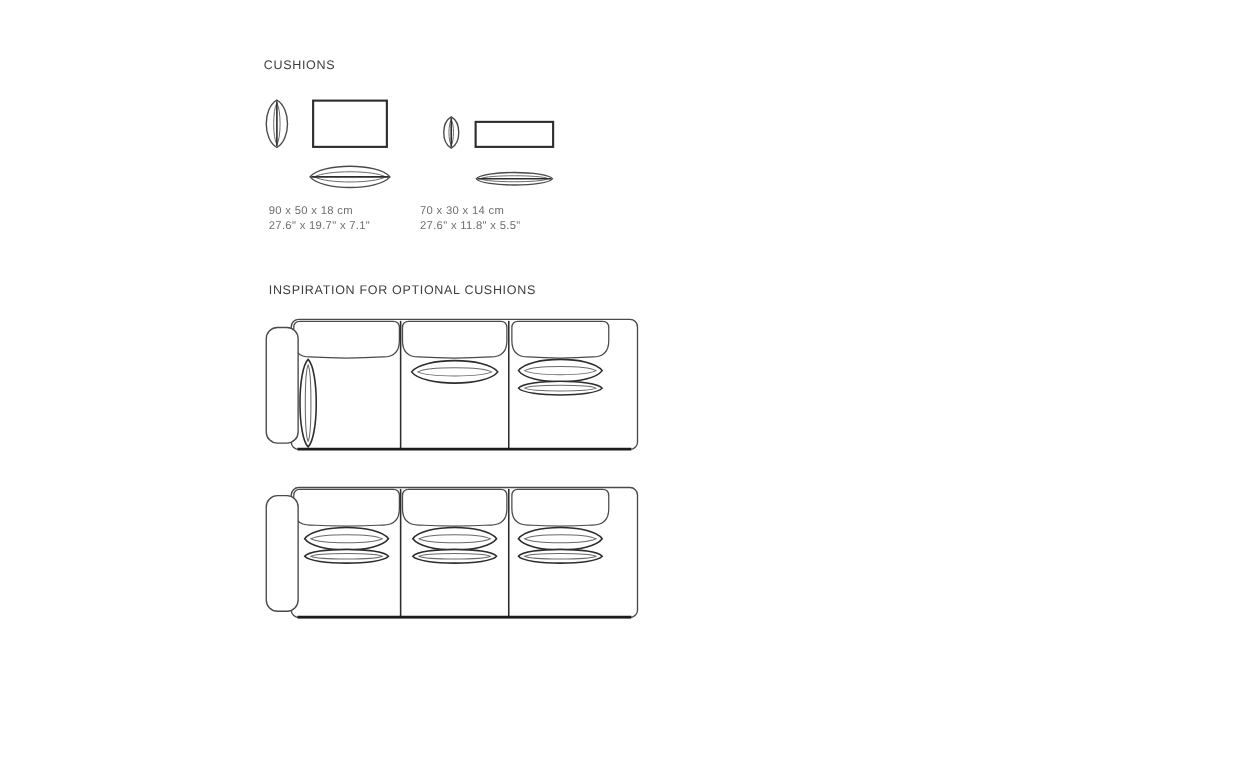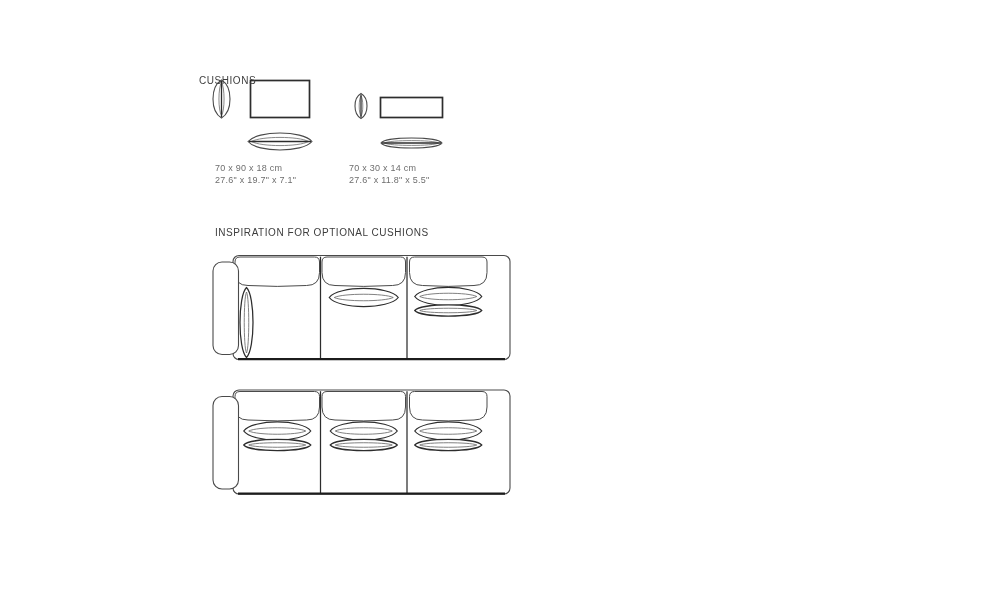--- a/index.html
+++ b/index.html
@@ -115,27 +115,27 @@
           <path d="M 186.75 41 C 195.3 36.6645 235.2 36.6645 243.75 41 C 235.2 45.3355 195.3 45.3355 186.75 41 Z" fill="none" stroke="#6a6a6a" stroke-width="0.85"></path>
         </g>
         <g>
           <path d="M 181.75 55 C 187.78 47.663 242.72 47.663 248.75 55 C 242.72 62.337 187.78 62.337 181.75 55 Z" fill="#ffffff" stroke="#2d2d2d" stroke-width="1.25"></path>
           <path d="M 186.75 55 C 193.02 51.9985 237.48 51.9985 243.75 55 C 237.48 58.0015 193.02 58.0015 186.75 55 Z" fill="none" stroke="#6a6a6a" stroke-width="0.85"></path>
         </g>
         <line x1="5" y1="103.7" x2="272" y2="103.7" stroke="#1c1c1c" stroke-width="2.2"></line>
       </g>
     </svg>
 
-  <div class="heading" style="left: 199px; top: 47px; color: rgb(61, 61, 61); margin-top: 28px;">CUSHIONS</div>
+  <div class="heading" style="left: 211px; top: 47px; color: rgb(61, 61, 61);">CUSHIONS</div>
 
   <div class="dims" style="left: 215px; top: 162px; color: rgb(110, 110, 110);">
-    <div>70 x 90 x 18 cm</div>
+    <div>90 x 50 x 18 cm</div>
     <div>27.6" x 19.7" x 7.1"</div>
   </div>
 
-  <div class="dims" style="left: 349px; top: 162px; color: rgb(110, 110, 110);">
+  <div class="dims" style="left: 336px; top: 162px; color: rgb(110, 110, 110);">
     <div>70 x 30 x 14 cm</div>
     <div>27.6" x 11.8" x 5.5"</div>
   </div>
 
   <div class="heading" style="left: 215px; top: 227px; color: rgb(61, 61, 61);">INSPIRATION FOR OPTIONAL CUSHIONS</div>
 
 </div>
 
 </body></html>

